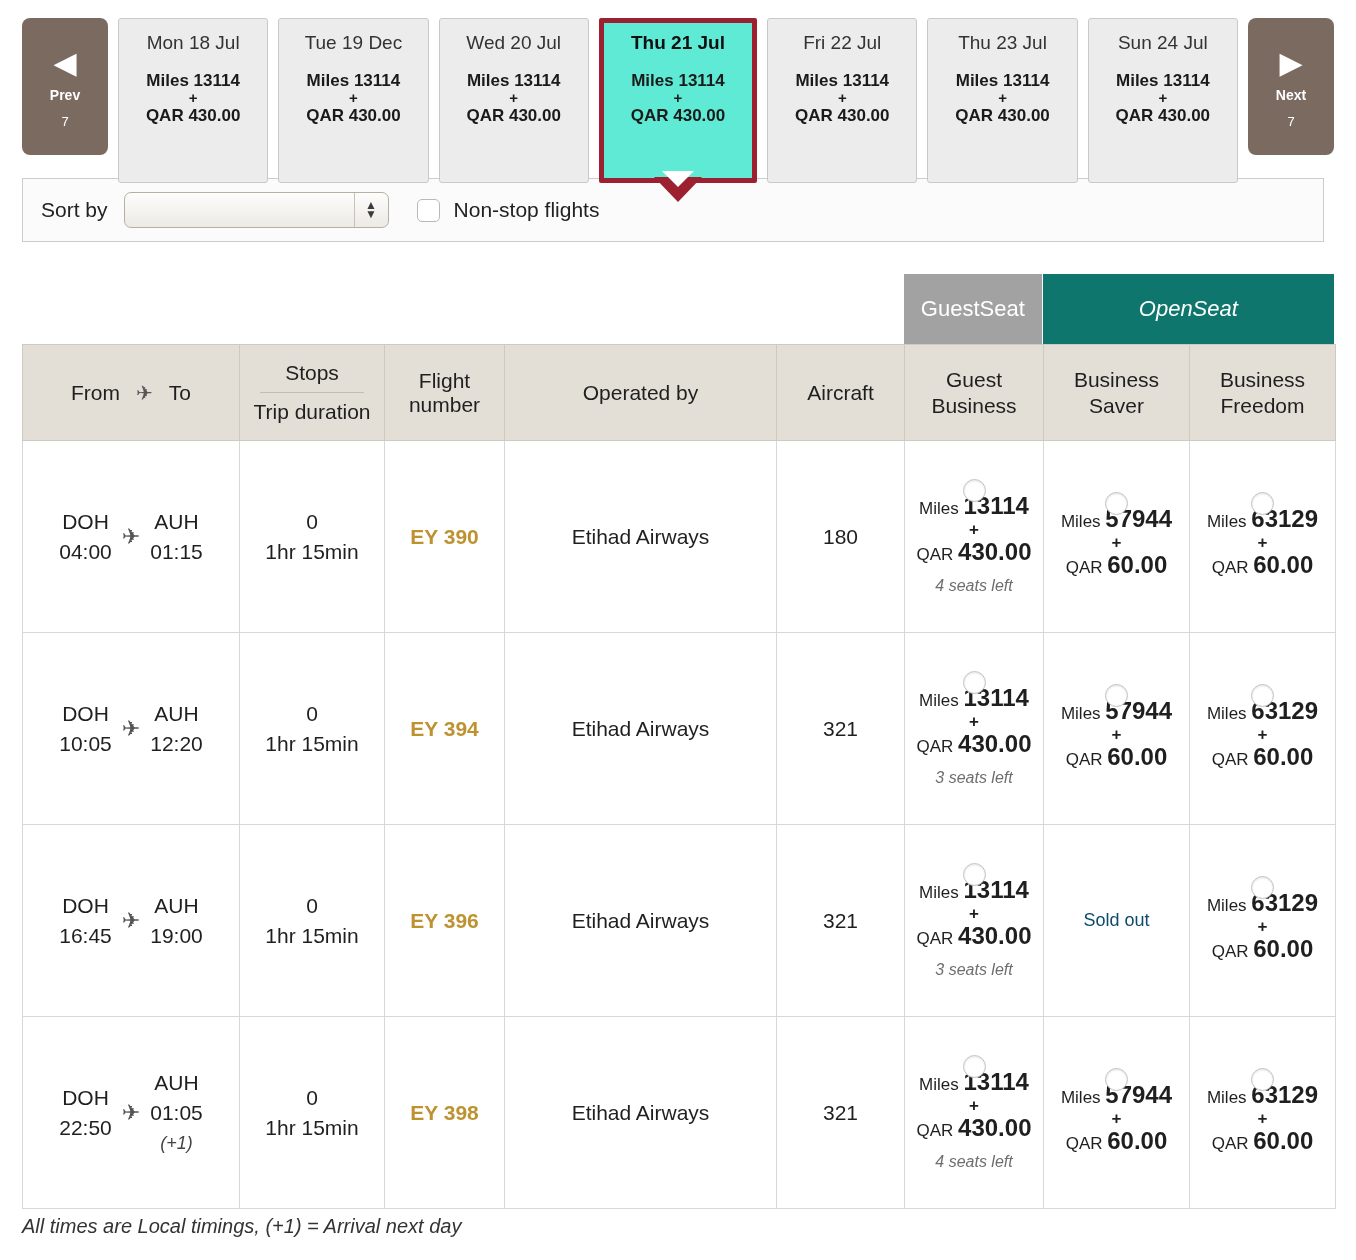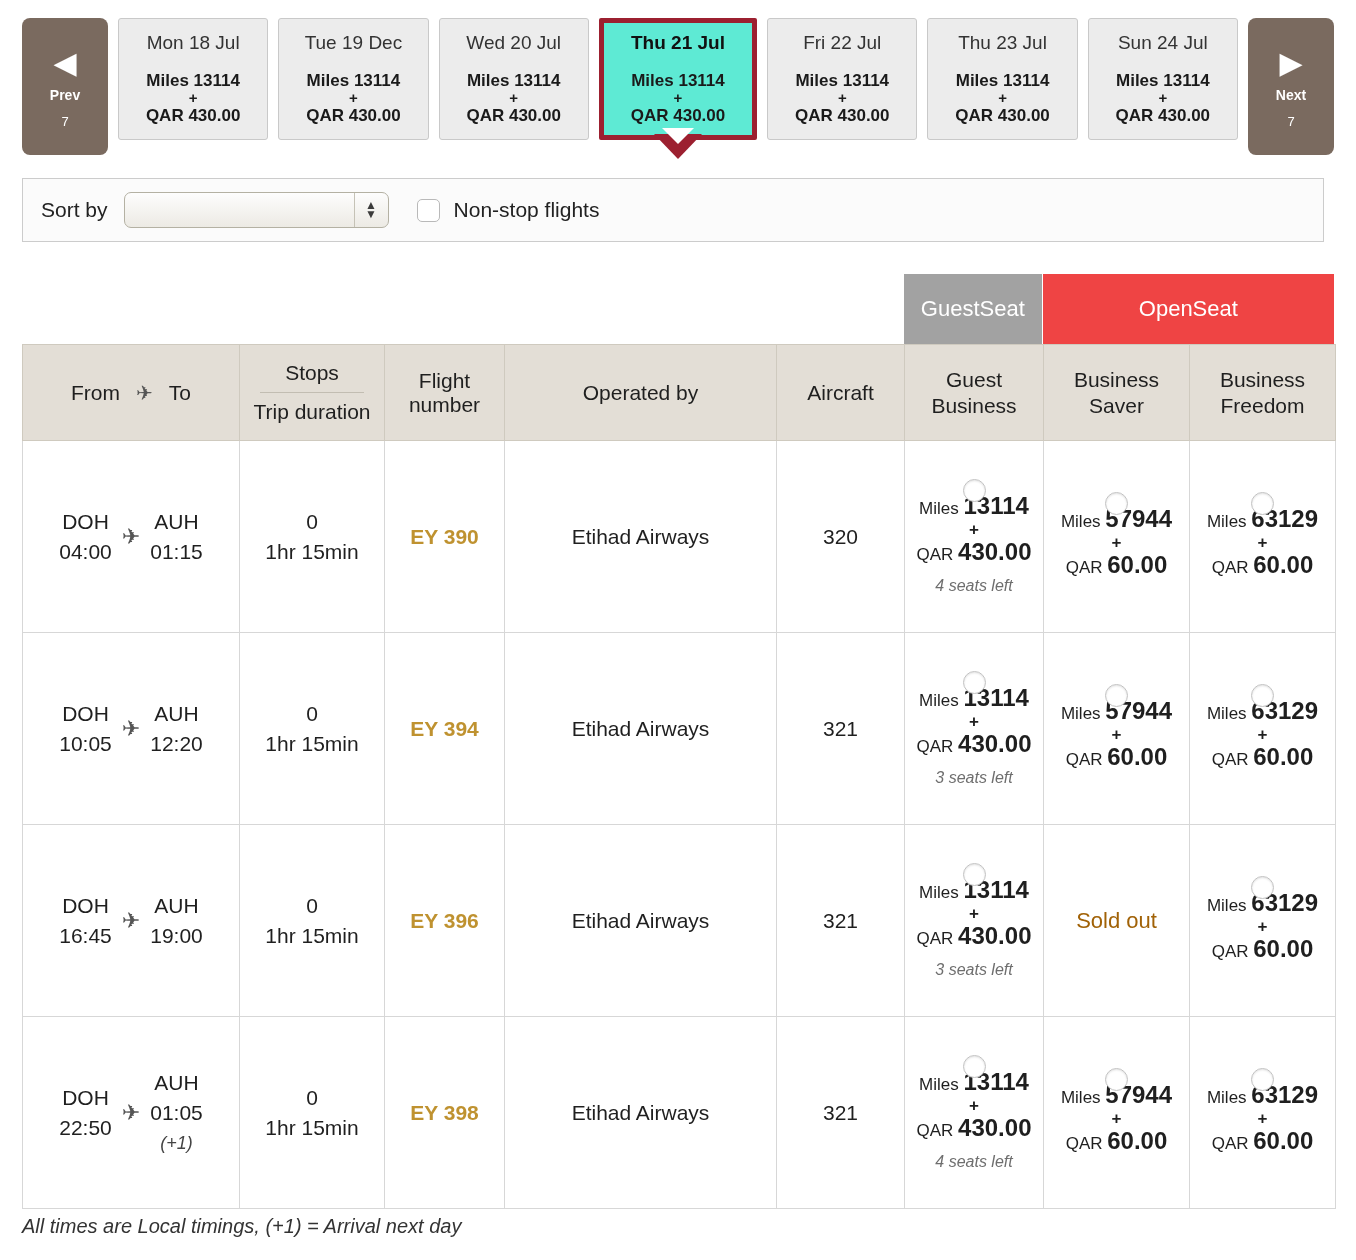--- a/index.html
+++ b/index.html
@@ -35,21 +35,21 @@
     padding-top: 4px;
   }
   .nav-arrow { font-size: 30px; line-height: 28px; margin-bottom: 10px; }
   .nav-label { font-size: 14px; font-weight: bold; line-height: 16px; }
   .nav-count { font-size: 13px; margin-top: 12px; line-height: 14px; }
 
   .date-cards { display: flex; gap: 10px; flex: 1 1 auto; }
 
   .date-card {
     flex: 1 1 0;
-    height: 122px;
+    height: 165px;
     background: #ececec;
     border: 1px solid #c9c9c9;
     border-radius: 3px;
     display: flex;
     flex-direction: column;
     align-items: center;
     justify-content: flex-start;
     padding-top: 13px;
     cursor: pointer;
     position: relative;
@@ -158,21 +158,21 @@
   }
   .group-cell {
     display: flex;
     align-items: center;
     justify-content: center;
     color: #ffffff;
     font-size: 22px;
     border-right: 1px solid #ffffff;
   }
   .group-guest { width: 139px; background: #a2a2a2; }
-  .group-open { width: 292px; background: #ef4444; border-right: none; }
+  .group-open { width: 292px; background: #0f766e; border-right: none; font-style: italic; }
 
   table.flights {
     width: 100%;
     border-collapse: collapse;
     table-layout: fixed;
   }
   table.flights th {
     background: #e3ded6;
     border: 1px solid #cfcabf;
     font-weight: normal;
@@ -248,21 +248,21 @@
   }
   .price-line { font-size: 17px; color: #1f1f1f; line-height: 27px; white-space: nowrap; }
   .price-line b { font-size: 24px; font-weight: bold; }
   .plus-line { font-size: 17px; font-weight: bold; line-height: 16px; }
   .seats-left {
     font-size: 16px;
     font-style: italic;
     color: #6e6e6e;
     margin-top: 9px;
   }
-  .sold-out { font-size: 22px; color: #a16207; }
+  .sold-out { font-size: 18px; color: #0c4a6e; }
 
   .footnote {
     margin: 6px 22px 0 22px;
     font-size: 20px;
     font-style: italic;
     color: #333;
   }
 </style>
 </head>
 <body>
@@ -422,21 +422,21 @@
           </div>
         </td>
         <td>
           <div class="stops-cell">
             <div>0</div>
             <div>1hr 15min</div>
           </div>
         </td>
         <td><span class="flight-no">EY 390</span></td>
         <td>Etihad Airways</td>
-        <td>320</td>
+        <td>180</td>
         <td class="fare fare-guest-business">
           <div class="fare-inner">
             <span class="radio"></span>
             <span class="price-line"><span>Miles</span> <b>13114</b></span>
             <span class="plus-line">+</span>
             <span class="price-line"><span>QAR</span> <b>430.00</b></span>
             <span class="seats-left">4 seats left</span>
           </div>
         </td>
         <td class="fare fare-business-saver">

